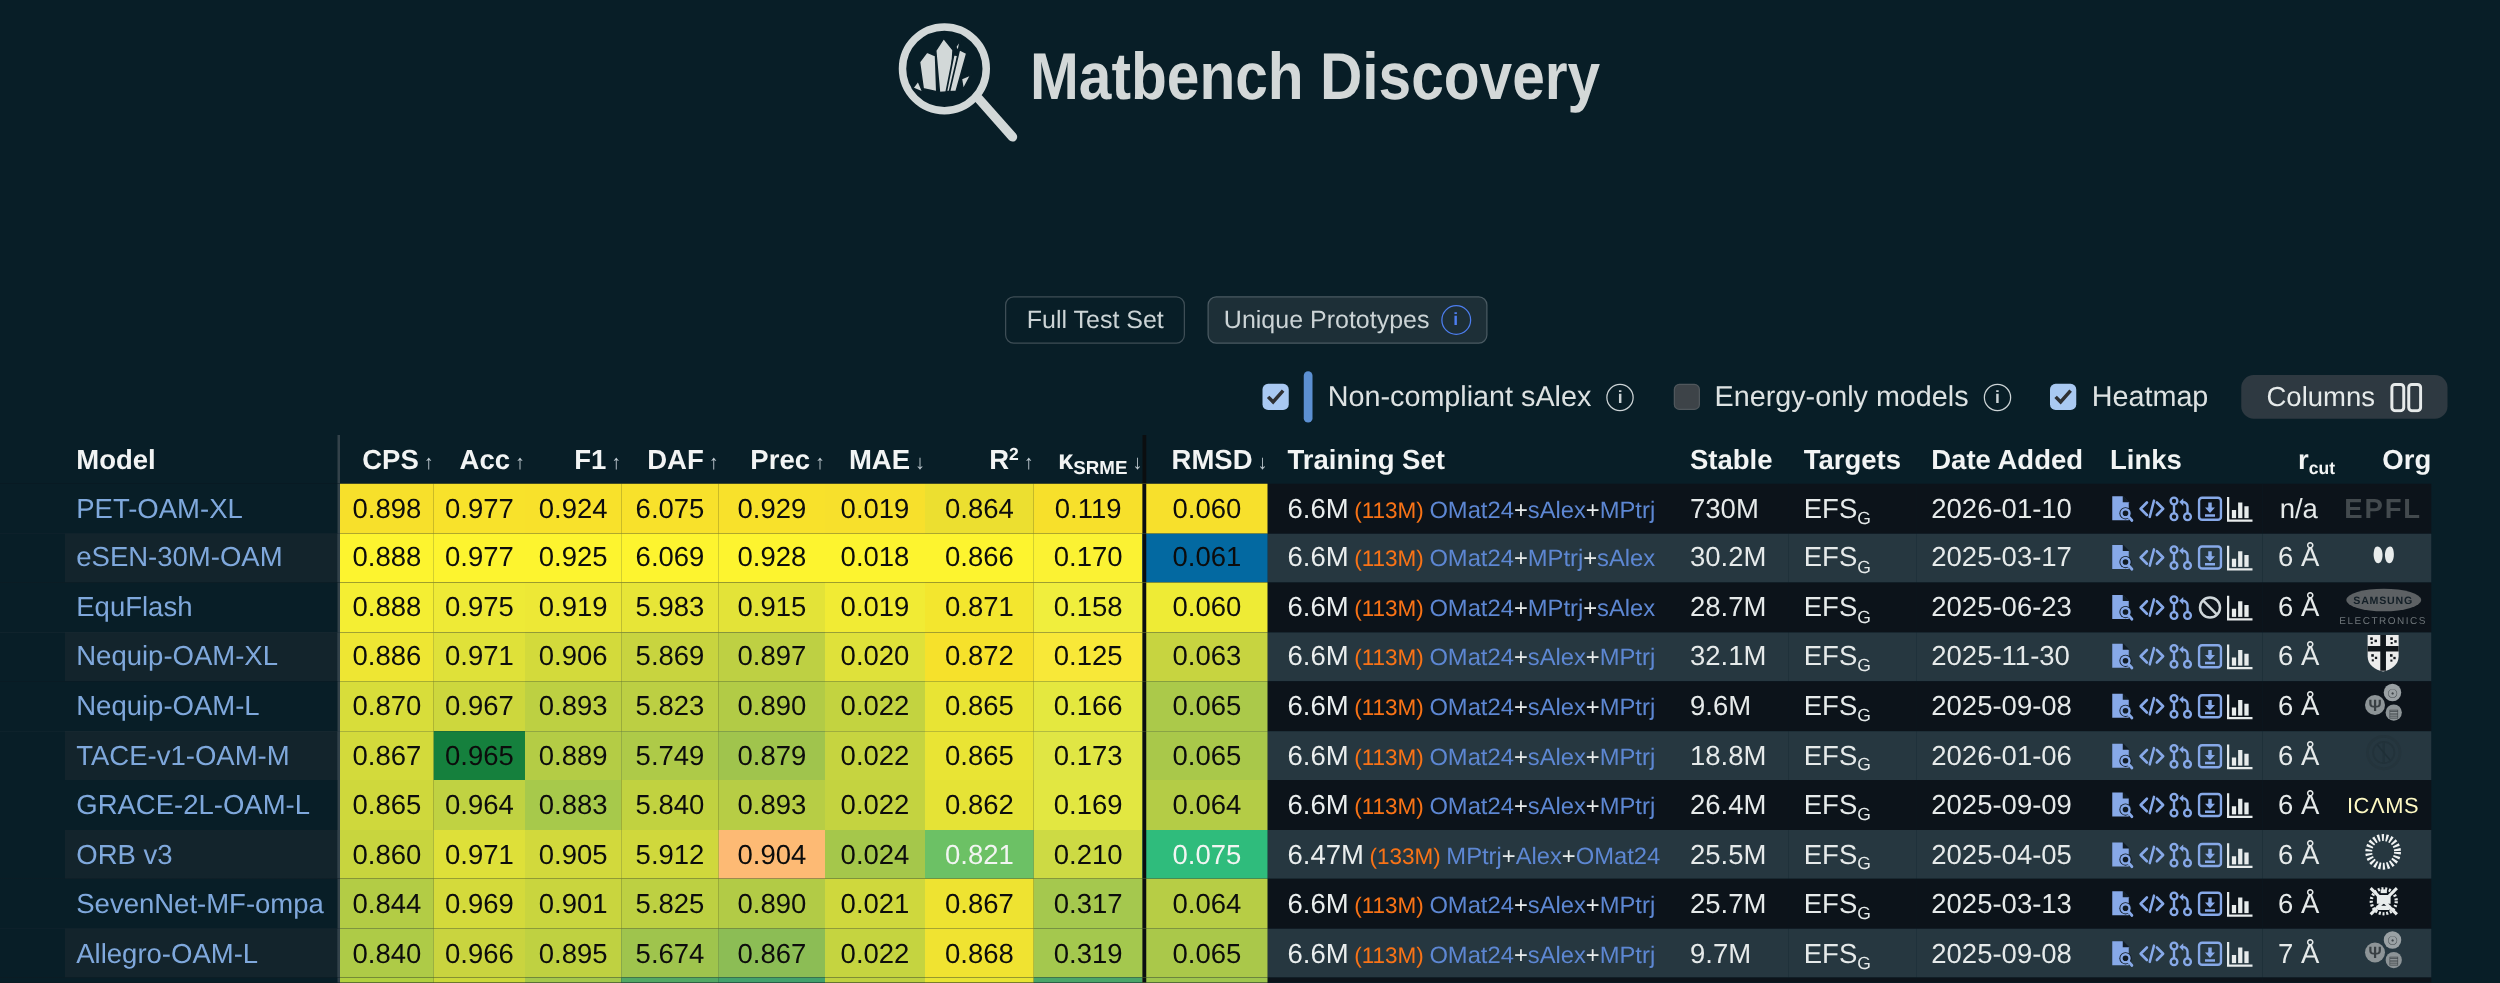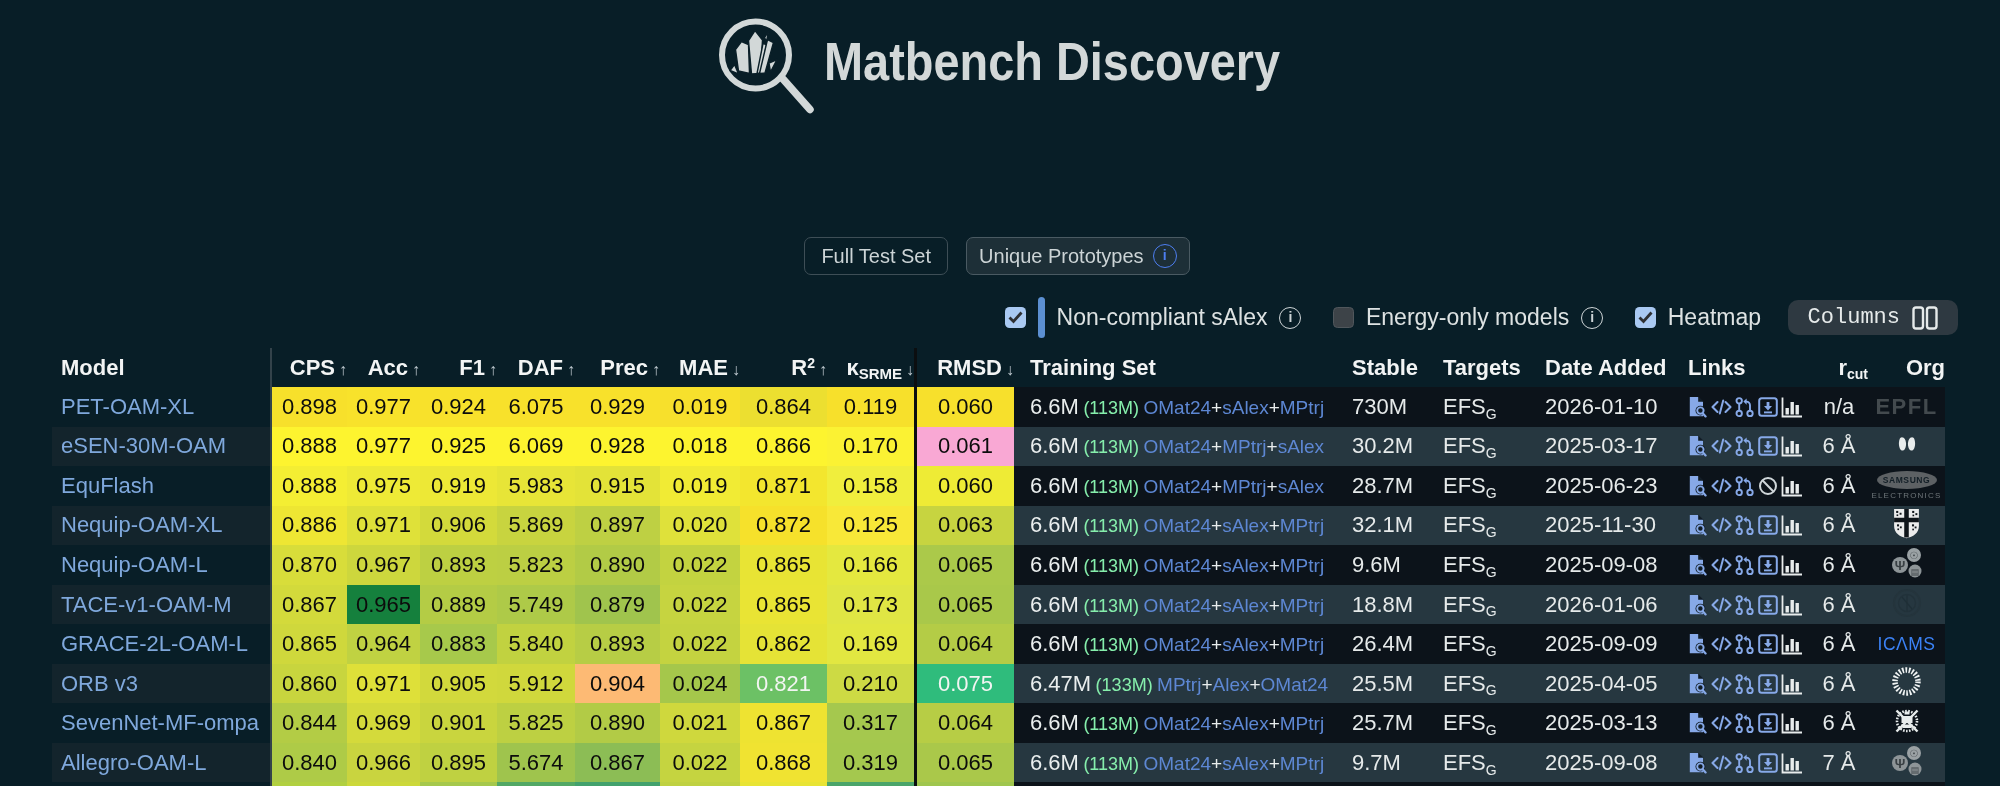--- a/index.html
+++ b/index.html
@@ -32,21 +32,21 @@
 td { vertical-align:middle; white-space:nowrap; overflow:hidden; }
 td.model { padding-left:61px; border-right:2px solid #33424a; background:#081e27; }
 tr.even td.model { background:linear-gradient(90deg,#081e27 0,#081e27 52px,#13242c 52px,#13242c 100%); }
 th.model { border-right:2px solid #33424a; }
 .mlink { color:#7fa8dc; font-size:22px; }
 td.num { font-size:22px; color:#0c0c0c; text-align:center; }
 td.num.wt { color:#f2f5f2; }
 th.rmsd, td.rmsdc { border-left:3px solid #0b0e10; }
 td.ts { padding-left:16px; }
 .tsbig { font-size:22px; color:#eaeeee; }
-.tsparen { font-size:18px; color:#86efac; }
+.tsparen { font-size:18px; color:#f97316; }
 .tl { font-size:19px; color:#5d87d3; }
 .plus { font-size:19px; color:#e8ecec; }
 td.params,td.targets,td.date { font-size:22px; color:#e6eaea; padding-left:12px; }
 td.targets sub { font-size:14px; }
 td.links { padding-left:12px; }
 .lk { display:flex; align-items:center; gap:3.5px; }
 .lk svg { display:block; }
 td.rcut { font-size:22px; color:#e6eaea; text-align:center; }
 td.org { text-align:center; }
 sub { vertical-align:baseline; position:relative; top:0.35em; }
@@ -91,21 +91,21 @@
       <span class="info">i</span>
     </div>
   <div class="grp">
       <span class="cb">
         <svg width="15" height="13" viewBox="0 0 15 13">
           <path d="M1.5 6.5 L5.5 10.5 L13.5 1.5" fill="none" stroke="#2e3033" stroke-width="2.8"></path>
         </svg>
       </span>
       <span>Heatmap</span>
     </div>
-  <div class="pill" style="gap:12px;font-family:Liberation Mono, monospace;">Columns <svg width="26" height="24" viewBox="0 0 26 24">
+  <div class="pill" style="gap:12px;">Columns <svg width="26" height="24" viewBox="0 0 26 24">
         <rect x="1.5" y="1.5" width="9.5" height="21" rx="2.5" fill="none" stroke="#e6eaea" stroke-width="2.4"></rect>
         <rect x="15" y="1.5" width="9.5" height="21" rx="2.5" fill="none" stroke="#e6eaea" stroke-width="2.4"></rect>
       </svg></div>
 </div>
 <table>
 <colgroup>
       <col class="c-model">
       <col class="c-cps">
       <col class="c-acc">
       <col class="c-f1">
@@ -201,21 +201,21 @@
 <tr class="even">
 <td class="model"><span class="mlink">eSEN-30M-OAM</span></td>
 <td class="num" style="background:#fdf42f">0.888</td>
         <td class="num" style="background:#fdf42f">0.977</td>
         <td class="num" style="background:#fdf42f">0.925</td>
         <td class="num" style="background:#fdf42f">6.069</td>
         <td class="num" style="background:#fdf42f">0.928</td>
         <td class="num" style="background:#fdf42f">0.018</td>
         <td class="num" style="background:#fdf42f">0.866</td>
         <td class="num" style="background:#fbf233">0.170</td>
-        <td class="num" style="background:#f9a8d4">0.061</td>
+        <td class="num" style="background:#0369a1">0.061</td>
 <td class="ts"><span class="tsbig">6.6M</span> <span class="tsparen">(113M)</span> <span class="tl">OMat24</span><span class="plus">+</span><span class="tl">MPtrj</span><span class="plus">+</span><span class="tl">sAlex</span></td>
 <td class="params">30.2M</td>
 <td class="targets">EFS<sub>G</sub></td>
 <td class="date">2025-03-17</td>
 <td class="links">
           <span class="lk">
             <svg width="19" height="22" viewBox="0 0 19 22">
               <path d="M1.8 1 h8.4 l4.8 4.8 v14.4 h-13.2 z" fill="#87a9e8"></path>
               <path d="M10.2 0.4 v5.4 h5.4 z" fill="#111c25"></path>
               <circle cx="12.4" cy="14.6" r="4.9" fill="#111c25"></circle>
@@ -540,21 +540,21 @@
             </svg>
             <svg width="22" height="22" viewBox="0 0 22 22">
               <path d="M1.5 1.5 V20.5 H21" fill="none" stroke="#e8ecec" stroke-width="1.8"></path>
               <rect x="4.5" y="12" width="3.4" height="6.5" fill="#e8ecec"></rect>
               <rect x="9.5" y="6" width="3.4" height="12.5" fill="#e8ecec"></rect>
               <rect x="14.5" y="9" width="3.4" height="9.5" fill="#e8ecec"></rect>
             </svg>
           </span>
         </td>
 <td class="rcut">6 Å</td>
-<td class="org"><span style="font-size:17.5px;color:#3b82f6;letter-spacing:0.5px;">ICΛMS</span></td>
+<td class="org"><span style="font-size:17.5px;color:#fef9c3;letter-spacing:0.5px;">ICΛMS</span></td>
 </tr>
 <tr class="even">
 <td class="model"><span class="mlink">ORB v3</span></td>
 <td class="num" style="background:#c8d53e">0.860</td>
         <td class="num" style="background:#dee039">0.971</td>
         <td class="num" style="background:#d2d93c">0.905</td>
         <td class="num" style="background:#d0d83c">5.912</td>
         <td class="num" style="background:#fdba74">0.904</td>
         <td class="num" style="background:#a5c74b">0.024</td>
         <td class="num wt" style="background:#6cc165">0.821</td>

